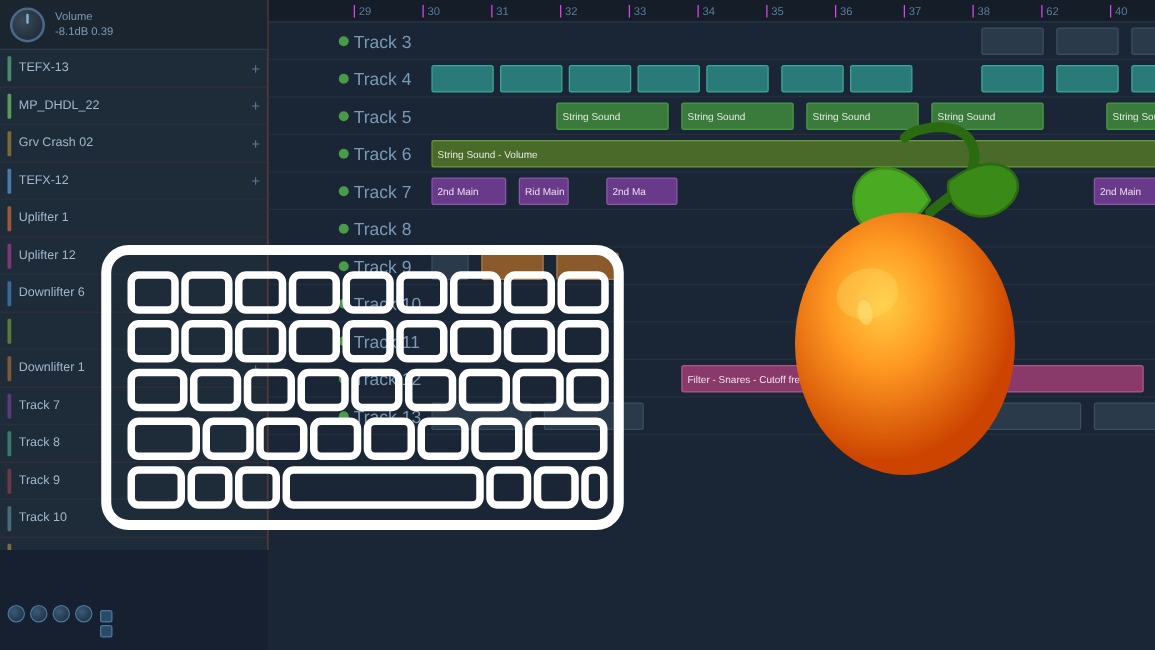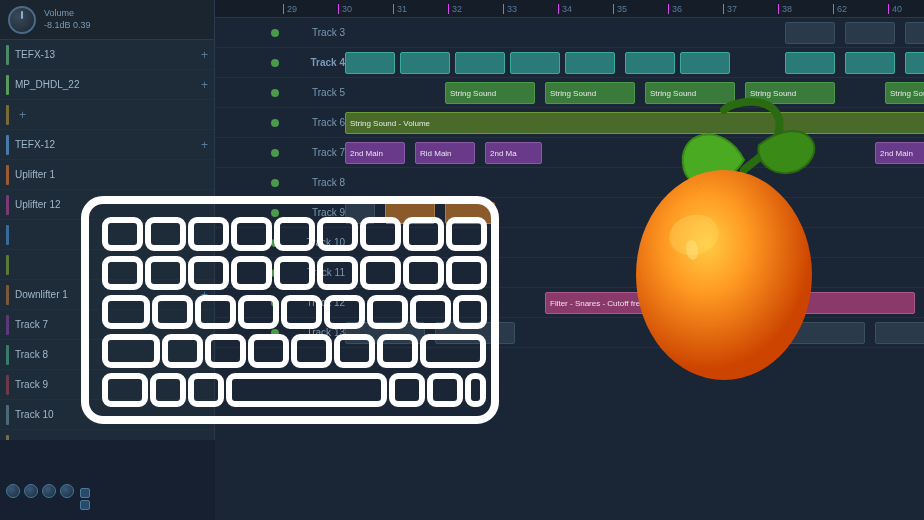--- a/index.html
+++ b/index.html
@@ -135,25 +135,24 @@
     .seq-row {
       height: 30px;
       border-bottom: 1px solid #243040;
       display: flex;
       align-items: center;
       position: relative;
     }
 
     .seq-row-label {
       color: #7a9ab5;
-      font-size: 10px;
+      font-size: 14px;
       width: 60px;
       padding-left: 8px;
       flex-shrink: 0;
-      text-align: right;
     }
 
     .seq-row-content {
       flex: 1;
       height: 100%;
       position: relative;
       overflow: hidden;
     }
 
     
@@ -254,39 +253,41 @@
     <span class="track-name">TEFX-13</span>
     <span class="track-plus">+</span>
   </div>
       <div class="track-item">
     <div class="track-color-bar" style="background:#5a9a5a"></div>
     <span class="track-name">MP_DHDL_22</span>
     <span class="track-plus">+</span>
   </div>
       <div class="track-item">
     <div class="track-color-bar" style="background:#7a6a3a"></div>
+    <span class="track-name">Grv Crash 02</span>
     <span class="track-plus">+</span>
   </div>
       <div class="track-item">
     <div class="track-color-bar" style="background:#4a7aaa"></div>
     <span class="track-name">TEFX-12</span>
     <span class="track-plus">+</span>
   </div>
       <div class="track-item">
     <div class="track-color-bar" style="background:#9a5a3a"></div>
     <span class="track-name">Uplifter 1</span>
 
   </div>
       <div class="track-item">
     <div class="track-color-bar" style="background:#7a3a7a"></div>
     <span class="track-name">Uplifter 12</span>
 
   </div>
       <div class="track-item">
     <div class="track-color-bar" style="background:#3a6a9a"></div>
+    <span class="track-name">Downlifter 6</span>
 
   </div>
       <div class="track-item">
     <div class="track-color-bar" style="background:#5a7a3a"></div>
 
   </div>
       <div class="track-item">
     <div class="track-color-bar" style="background:#7a5a3a"></div>
     <span class="track-name">Downlifter 1</span>
     <span class="track-plus">+</span>
@@ -360,21 +361,21 @@
         <div class="green-dot" style="top: 11px;"></div>
         <div class="seq-row-label" style="padding-left: 68px; width: 130px;">Track 3</div>
         <div class="seq-row-content">
           <div class="clip clip-dark" style="left: 440px; width: 50px;"></div>
           <div class="clip clip-dark" style="left: 500px; width: 50px;"></div>
           <div class="clip clip-dark" style="left: 560px; width: 50px;"></div>
         </div>
       </div>
       <div class="seq-row">
         <div class="green-dot" style="top: 11px;"></div>
-        <div class="seq-row-label" style="padding-left: 68px; width: 130px; font-weight: bold;">Track 4</div>
+        <div class="seq-row-label" style="padding-left: 68px; width: 130px;">Track 4</div>
         <div class="seq-row-content">
           <div class="clip clip-teal" style="left: 0px; width: 50px;"></div>
           <div class="clip clip-teal" style="left: 55px; width: 50px;"></div>
           <div class="clip clip-teal" style="left: 110px; width: 50px;"></div>
           <div class="clip clip-teal" style="left: 165px; width: 50px;"></div>
           <div class="clip clip-teal" style="left: 220px; width: 50px;"></div>
           <div class="clip clip-teal" style="left: 280px; width: 50px;"></div>
           <div class="clip clip-teal" style="left: 335px; width: 50px;"></div>
           <div class="clip clip-teal" style="left: 440px; width: 50px;"></div>
           <div class="clip clip-teal" style="left: 500px; width: 50px;"></div>
@@ -397,21 +398,21 @@
         <div class="seq-row-label" style="padding-left: 68px; width: 130px;">Track 6</div>
         <div class="seq-row-content">
           <div class="clip clip-lime" style="left: 0px; width: 620px;">String Sound - Volume</div>
         </div>
       </div>
       <div class="seq-row">
         <div class="green-dot" style="top: 11px;"></div>
         <div class="seq-row-label" style="padding-left: 68px; width: 130px;">Track 7</div>
         <div class="seq-row-content">
           <div class="clip clip-purple" style="left: 0px; width: 60px;">2nd Main</div>
-          <div class="clip clip-purple" style="left: 70px; width: 60px;">Rid Main</div>
+          <div class="clip clip-purple" style="left: 70px; width: 40px;">Rid Main</div>
           <div class="clip clip-purple" style="left: 140px; width: 57px;">2nd Ma</div>
           <div class="clip clip-purple" style="left: 530px; width: 80px;">2nd Main</div>
         </div>
       </div>
       <div class="seq-row">
         <div class="green-dot" style="top: 11px;"></div>
         <div class="seq-row-label" style="padding-left: 68px; width: 130px;">Track 8</div>
       </div>
       <div class="seq-row">
         <div class="green-dot" style="top: 11px;"></div>

